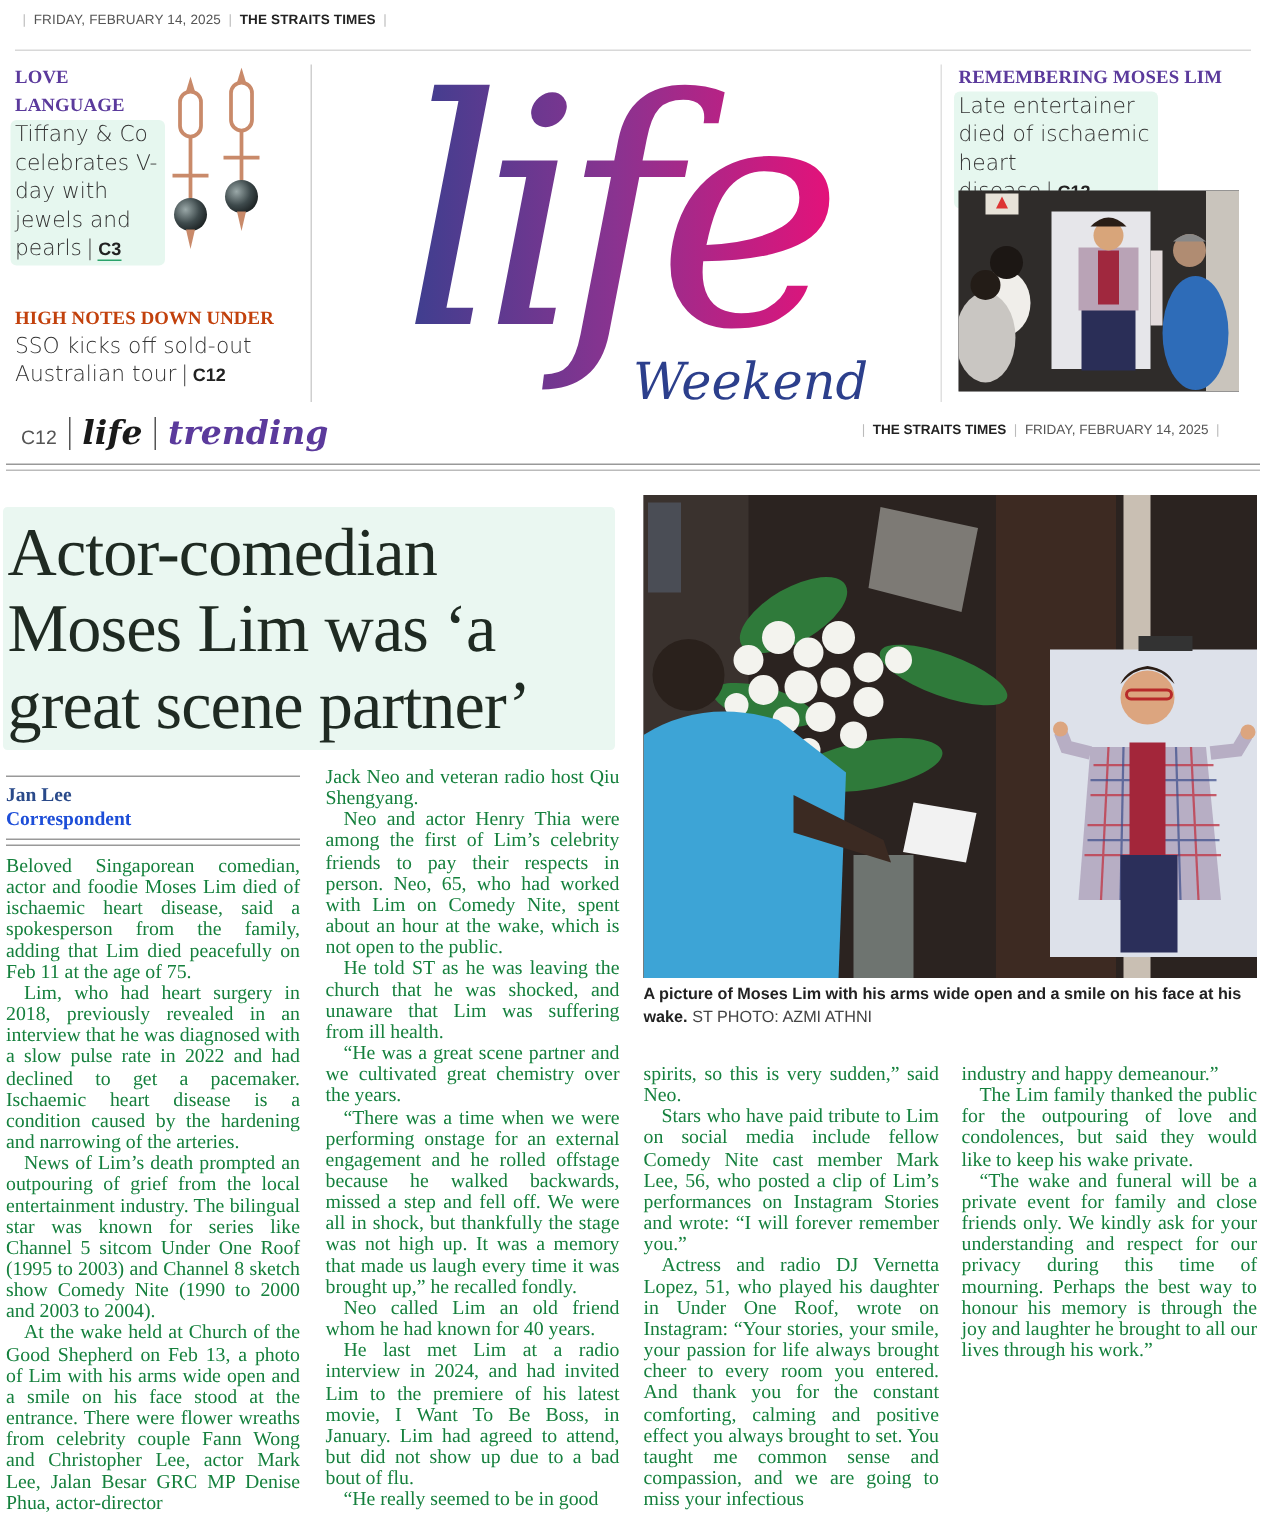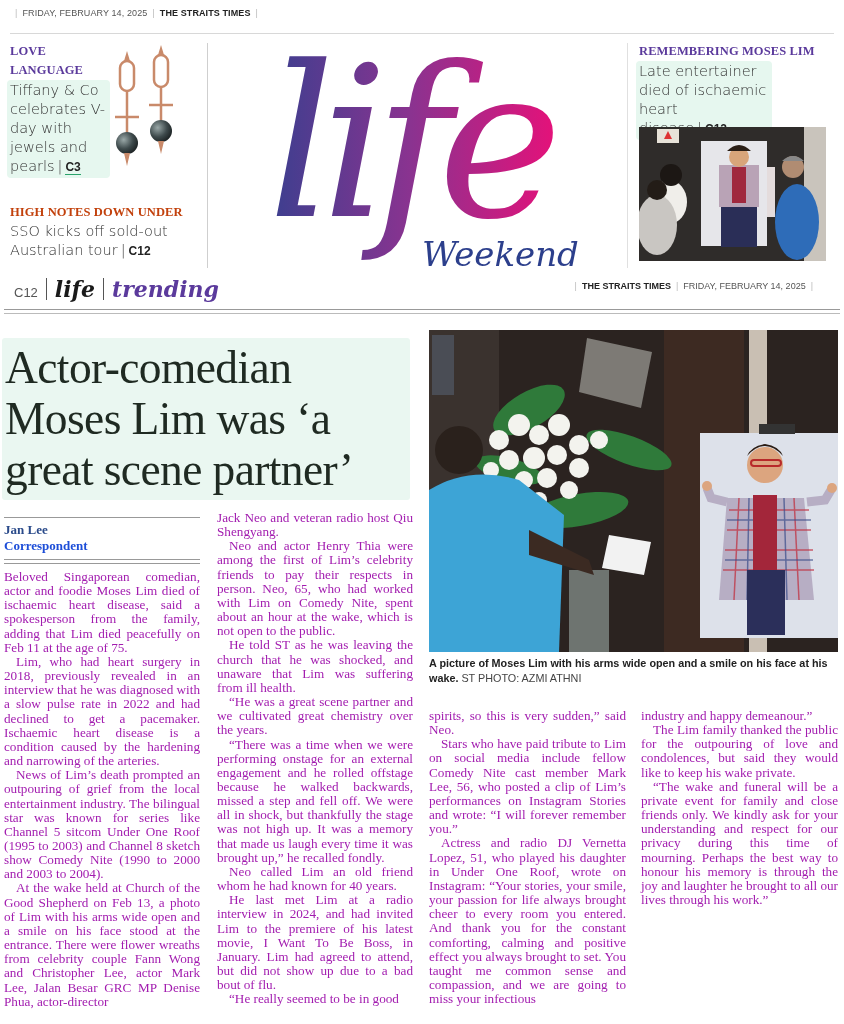--- a/index.html
+++ b/index.html
@@ -60,21 +60,21 @@
   .caption b { font-weight: bold; }
   .caption .credit { font-weight: normal; color: #444; margin-top: 32px; }
 
   
   .byline { position: absolute; left: 4px; top: 517px; width: 196px; border-top: 1px solid #999; padding-top: 4px; }
   .byline .name { font-family: "Liberation Serif", serif; font-weight: bold; font-size: 13px; color: #2a4a8a; line-height: 16px; }
   .byline .role { font-family: "Liberation Serif", serif; font-weight: bold; font-size: 13px; color: #1d4ed8; line-height: 16px; }
   .byline .dbl { margin-top: 5px; height: 5px; border-top: 1px solid #999; border-bottom: 1px solid #999; }
 
   
-  .col { position: absolute; font-family: "Liberation Serif", serif; font-size: 13.2px; line-height: 14.15px; color: #a21caf; text-align: justify; hyphens: auto; }
+  .col { position: absolute; font-family: "Liberation Serif", serif; font-size: 13.2px; line-height: 14.15px; color: #15803d; text-align: justify; hyphens: auto; }
   .col p { text-indent: 12px; }
   .col p.first { text-indent: 0; }
   .col1 { left: 4px; top: 570px; width: 196px; }
   .col2 { left: 217px; top: 511px; width: 196px; }
   .col3 { left: 429px; top: 709px; width: 197px; }
   .col4 { left: 641px; top: 709px; width: 197px; }
 </style>
 </head>
 <body>
 

